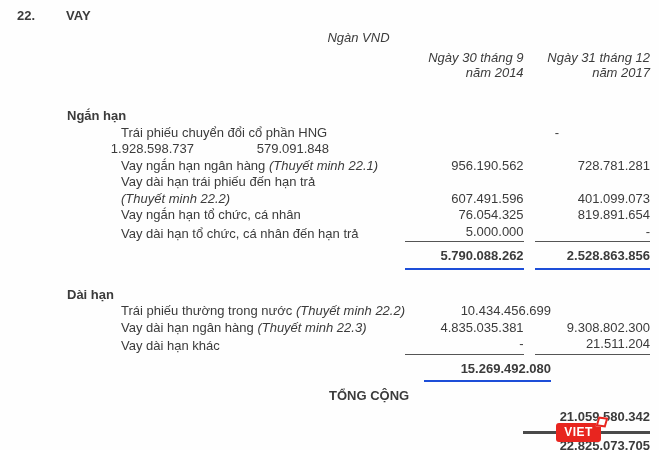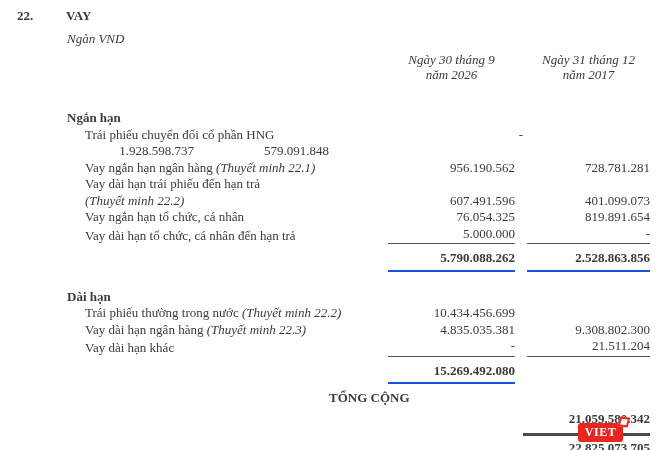--- a/index.html
+++ b/index.html
@@ -1,38 +1,38 @@
 <!DOCTYPE html>
 <html><head>
 <meta charset="utf-8">
 <style>
   html,body { margin:0; padding:0; background:#ffffff; }
   .page {
     position:relative;
     width:659px; height:450px;
     background:#fefefe;
-    font-family:Liberation Serif, serif;
+    font-family:Liberation Sans, sans-serif;
     font-size:13px;
     color:#3b3b3b;
     overflow:hidden;
   }
   .content { padding:8px 0 0 17px; }
   .it { font-style:italic; }
 
   .note-header { font-weight:bold; }
   .note-num { display:inline-block; width:49px; }
 
   .table { width:583px; margin-left:50px; }
 
-  .unit { margin-top:7px; text-align:left; font-style:italic; }
+  .unit { margin-top:7px; text-align:center; font-style:italic; }
 
   .col-headers { display:flex; margin-top:5px; line-height:15px; }
-  .col-headers .ch { font-style:italic; text-align:center; }
+  .col-headers .ch { font-style:italic; text-align:right; }
 
-  .lbl   { width:321px; box-sizing:border-box; padding-left:18px; }
+  .lbl   { width:321px; box-sizing:border-box; padding-left:18px;margin-left:36px; }
   .lbl.no-indent { padding-left:0; }
   .v1    { width:127px; text-align:right; box-sizing:border-box; }
   .gapcol{ width:12px; }
   .v2    { width:123px; text-align:right; box-sizing:border-box; }
 
   .row { display:flex; align-items:flex-end; line-height:16.5px; }
 
   .sec-heading { font-weight:bold; line-height:16.5px; }
   .sec-heading.first { margin-top:28px; }
   .sec-heading.later { margin-top:17px; }
@@ -45,21 +45,21 @@
     border-bottom:2px solid #1d4ed8; padding-bottom:3px;
   }
   .row.total { margin-top:6px;flex-direction:column; }
   .row.total .lbl { font-weight:bold; }
   .row.total .v1, .row.total .v2 {
     font-weight:bold; padding-top:4px;
     border-bottom:3px solid #4a4a4a; padding-bottom:6px;
   }
 
   .viet-logo {
-    position:absolute; left:578px; top:423px;
+    position:absolute; left:556px; top:423px;
     width:45px; height:19px;
     background:#e8251f; border-radius:3px;
     color:#ffffff; font-weight:bold; font-size:12px;
     line-height:19px; text-align:center; letter-spacing:0.5px;
   }
   .viet-flag {
     position:absolute; right:-6px; top:-6px;
     width:6px; height:6px;
     border:2px solid #e8251f; background:#fefefe;
     transform:rotate(8deg) skewX(-8deg);
@@ -76,21 +76,21 @@
     </div>
 
     <div class="table">
 
       <div class="unit">Ngàn VND</div>
 
       <div class="col-headers">
         <div class="lbl"></div>
         <div class="v1 ch">
           <div>Ngày 30 tháng 9</div>
-          <div>năm 2026</div>
+          <div>năm 2014</div>
         </div>
         <div class="gapcol"></div>
         <div class="v2 ch">
           <div>Ngày 31 tháng 12</div>
           <div>năm 2017</div>
         </div>
       </div>
 
       <div class="sec-heading first">Ngắn hạn</div>
 

